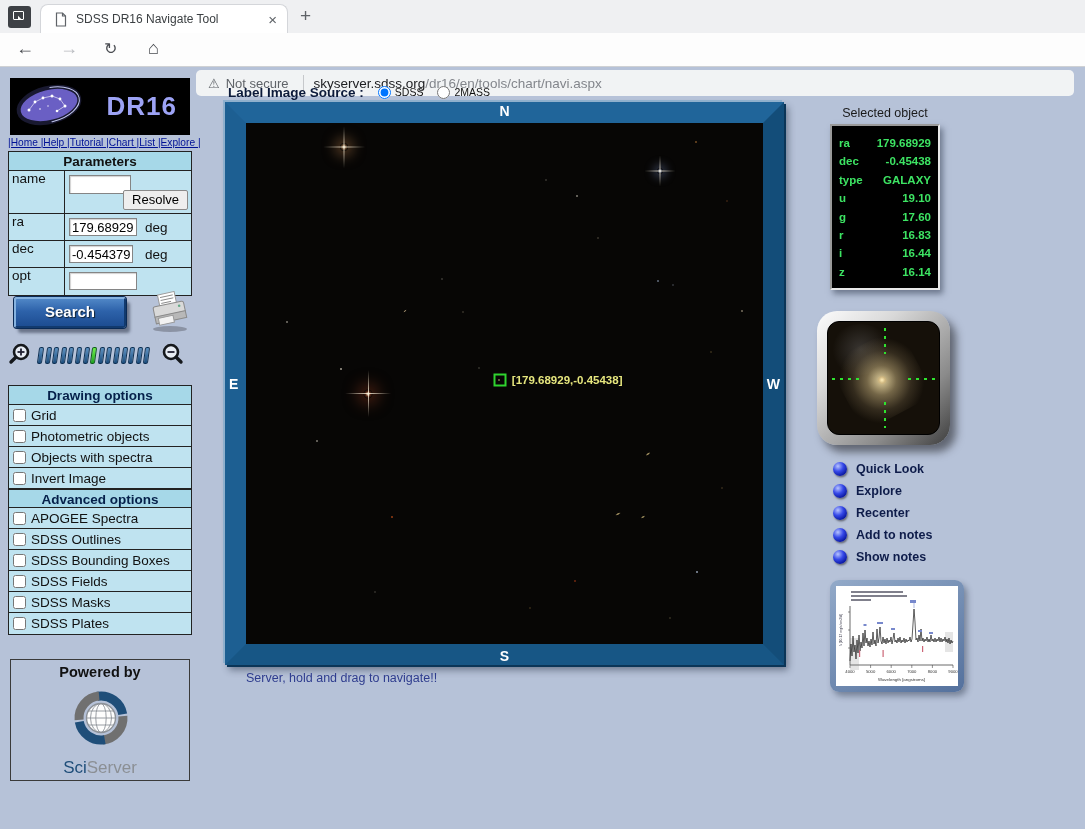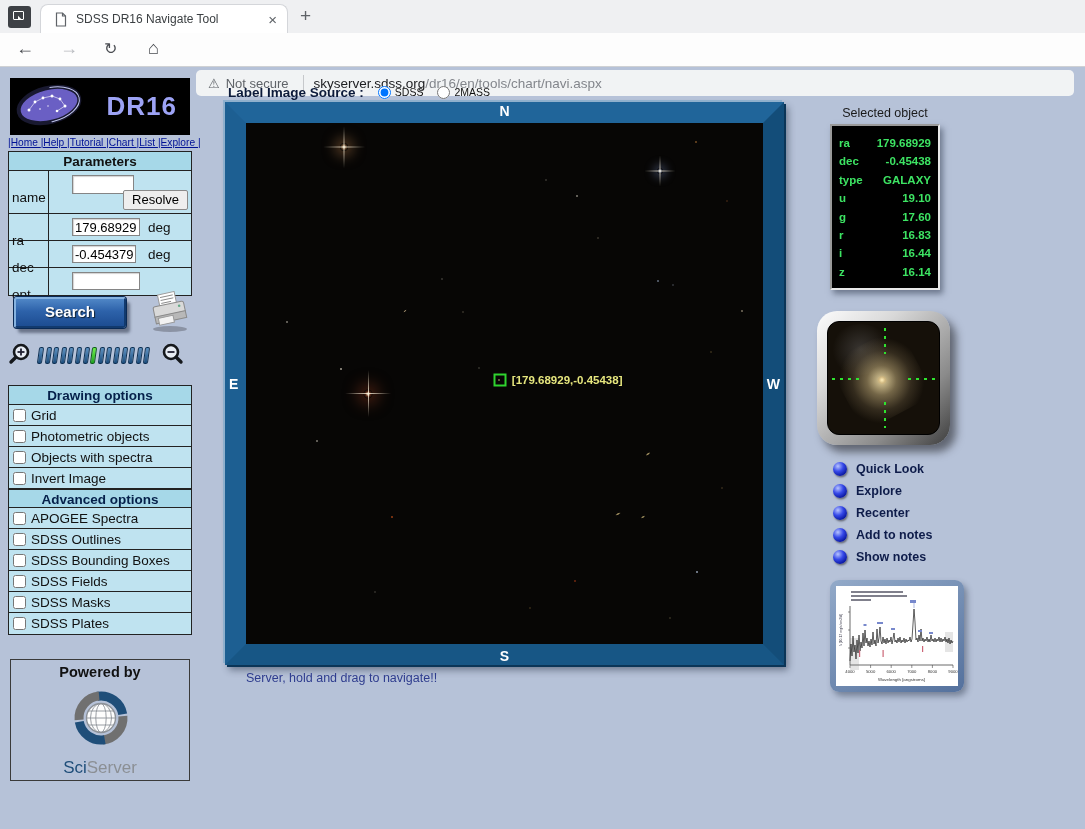--- a/index.html
+++ b/index.html
@@ -32,22 +32,22 @@
   
   .logo { position:absolute; left:10px; top:78px; width:180px; height:57px; background:#000; }
   .logo-text { position:absolute; right:13px; top:13px; font-size:26px; font-weight:bold; color:#9da3f5; letter-spacing:1px; }
   .navlinks { position:absolute; left:8px; top:137px; width:188px; font-size:10.2px; color:#001296; white-space:nowrap; }
   .navlinks a { color:#001296; text-decoration:underline; }
 
   .ptable { position:absolute; left:8px; top:151px; width:184px; border:1.5px solid #222; background:#bfe3f0; }
   .ptable-h { height:19px; background:#a6d8e8; border-bottom:1.5px solid #222; text-align:center; font-size:13.5px; font-weight:bold; line-height:19px; color:#111; }
   .prow { display:flex; border-bottom:1.5px solid #222; }
   .prow:last-child { border-bottom:none; }
-  .plabel { width:40px; border-right:1.5px solid #222; font-size:13.5px; color:#111; padding:19px 0 0 3px; }
-  .pval { position:relative; flex:1;margin-left:19px; }
+  .plabel { width:56px; border-right:1.5px solid #222; font-size:13.5px; color:#111; padding:0 0 0 3px; }
+  .pval { position:relative; flex:1; }
   .pinput { position:absolute; left:4px; top:4px; height:19px; border:1px solid #858585;
             box-shadow:inset 1px 1px 1px rgba(0,0,0,.18); font-family:"Liberation Sans",sans-serif; font-size:13px; padding:0 2px; background:#fff; }
   .w62 { width:62px; } .w68 { width:68px; }
   .resolve { position:absolute; right:3px; bottom:3px; font-family:"Liberation Sans",sans-serif; font-size:13px;
              padding:1px 8px 2px; background:#eee; border:1px solid #8a8a8a; border-radius:2px; }
   .unit { position:absolute; left:80px; top:6px; font-size:13.5px; color:#111; }
   .row-name { height:43px; } .row-s { height:27px; }
 
   .searchbtn { position:absolute; left:14px; top:297px; width:112px; height:31px;
     background:linear-gradient(180deg,#4f86c6 0%,#2d62aa 45%,#1d4d92 100%);

